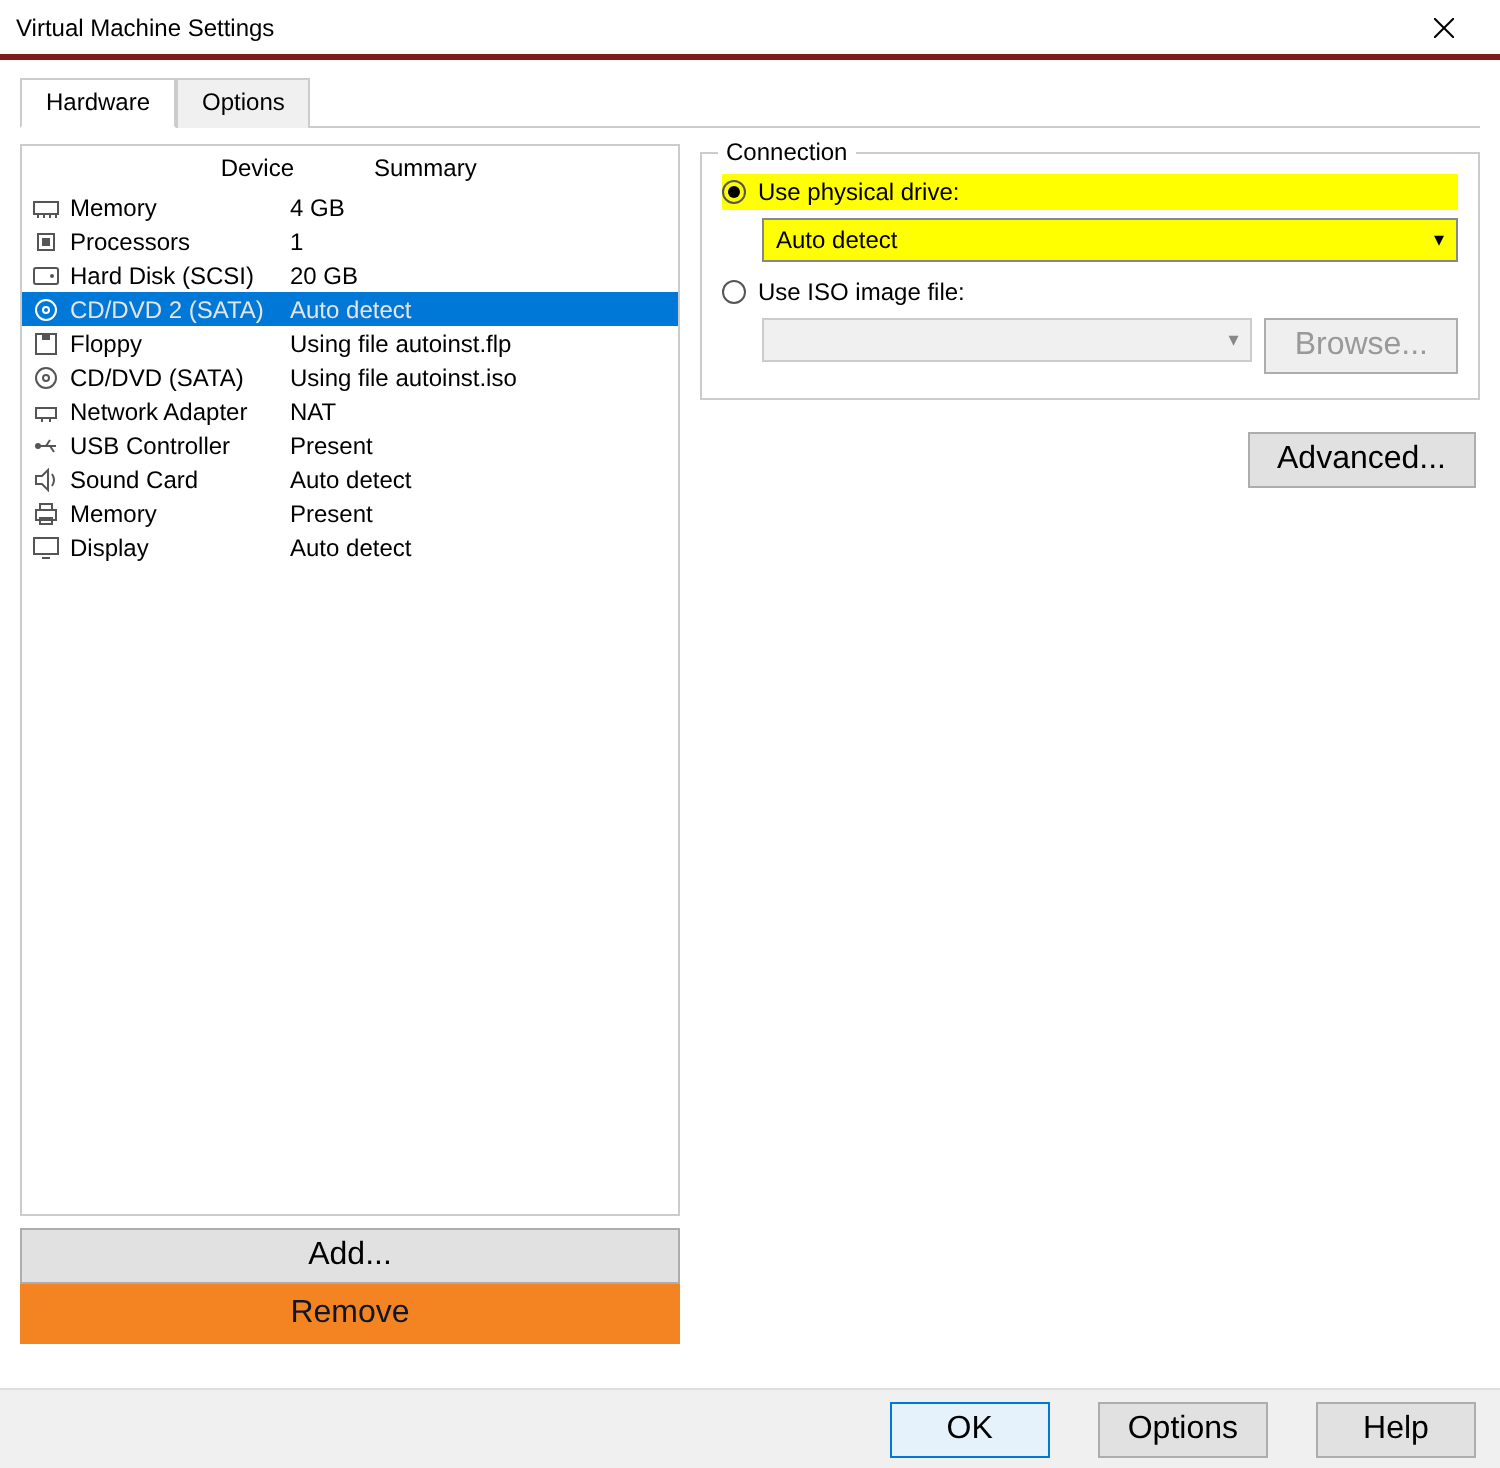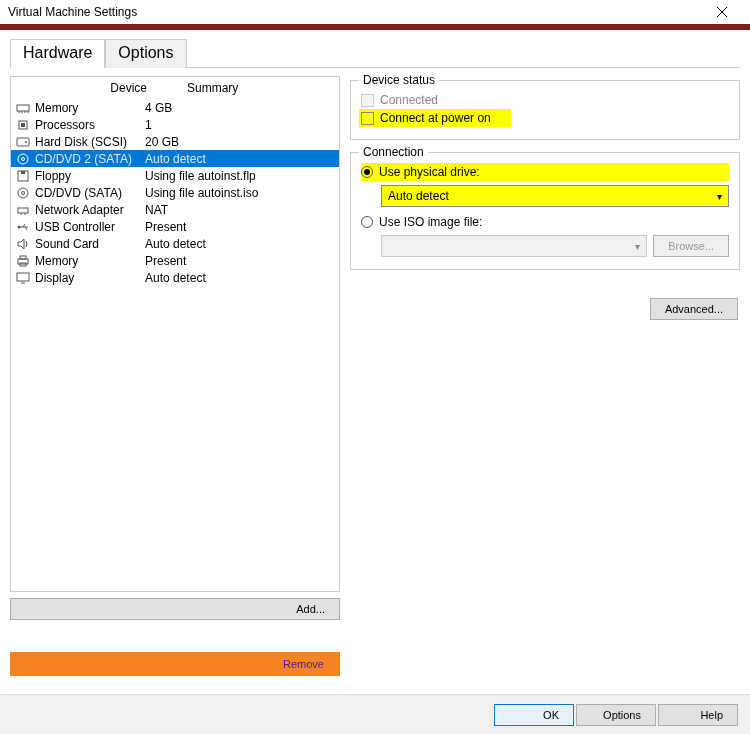--- a/index.html
+++ b/index.html
@@ -12,36 +12,36 @@
     width: 750px;
     height: 734px;
     overflow: hidden;
     position: relative;
   }
   .titlebar {
     height: 30px;
     display: flex;
     align-items: center;
     padding: 0 8px;
-    border-bottom: 6px solid #7f1d1d;
+    border-bottom: 3px solid #7f1d1d;
     font-size: 12px;
     justify-content: space-between;
   }
   .titlebar .spacer { flex: 1; }
   .close-btn {
     width: 40px; height: 30px;
     display: flex; align-items: center; justify-content: center;
     font-size: 16px;
     cursor: pointer;
   }
   .tabs {
     display: flex;
     margin: 8px 10px 0 10px;
     border-bottom: 1px solid #ccc;
-    font-size: 16px;
+    font-size: 12px;
   }
   .tab {
     padding: 4px 12px 5px;
     border: 1px solid #ccc;
     border-bottom: none;
     margin-right: 0;
     background: #f0f0f0;
     position: relative;
     top: 1px;
     cursor: pointer;
@@ -100,29 +100,27 @@
     justify-content: flex-end;
     gap: 0;
     margin-top: 6px;
     flex-direction: column;
   }
   .btn {
     min-width: 75px;
     padding: 4px 14px;
     border: 1px solid #adadad;
     background: #e1e1e1;
-    font-size: 11px;
+    font-size: 16px;
     cursor: pointer;
-    text-align: right;
   }
   .btn.remove-highlight {
     background: #f48421;
-    color: #4c1d95;
+    color: #0f172a;
     border: 2px solid #f48421;
-    margin-top: 32px;
   }
   .right-panel {
     flex: 1;
     display: flex;
     flex-direction: column;
     gap: 12px;
     padding-top: 4px;
   }
   .groupbox {
     border: 1px solid #ccc;
@@ -201,33 +199,33 @@
   }
   .iso-row .dropdown { flex: 1; }
   .btn.disabled {
     color: #999;
     background: #efefef;
     cursor: default;
   }
   .advanced-row {
     display: flex;
     justify-content: flex-end;
-    margin-top: 16px;
+    margin-top: 4px;
     padding-right: 2px;
   }
   .bottom-bar {
     position: absolute;
     bottom: 0; left: 0; right: 0;
     height: 40px;
     border-top: 1px solid #ddd;
     background: #f0f0f0;
     display: flex;
     align-items: center;
     justify-content: flex-end;
-    gap: 2px;
+    gap: 24px;
     padding: 0 12px;
   }
   .btn.primary {
     border: 1px solid #0078d7;
     background: #e5f1fb;
   }
   svg { display: block; }
   .chk.yellow { border: 1px solid #888; background: #ffff00; }
 </style>
 </head>
@@ -398,31 +396,20 @@
           </div>
         </div>
     </div>
     <div class="left-buttons">
       <button class="btn">Add...</button>
       <button class="btn remove-highlight">Remove</button>
     </div>
   </div>
 
   <div class="right-panel">
-    <div class="groupbox">
-      <span class="legend">Device status</span>
-      <div class="chk-line">
-        <span class="chk disabled"></span>
-        <span style="color:#888">Connected</span>
-      </div>
-      <div class="chk-line highlight-yellow" style="padding:2px 2px; margin-left:-2px; width:152px;">
-        <span class="chk yellow"></span>
-        <span>Connect at power on</span>
-      </div>
-    </div>
 
     <div class="groupbox">
       <span class="legend">Connection</span>
       <div class="radio-line highlight-yellow">
         <span class="radio selected"></span>
         <span>Use physical drive:</span>
       </div>
       <div class="row-indent">
         <div class="dropdown yellow">
           <span>Auto detect</span>

